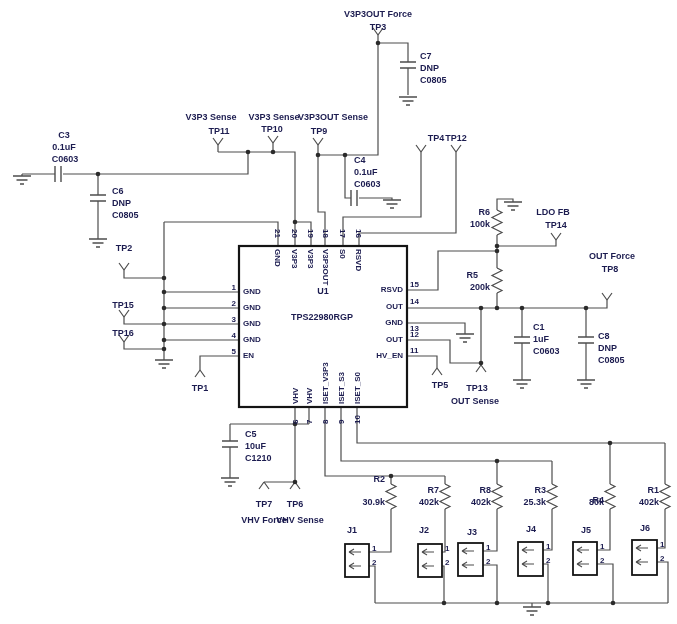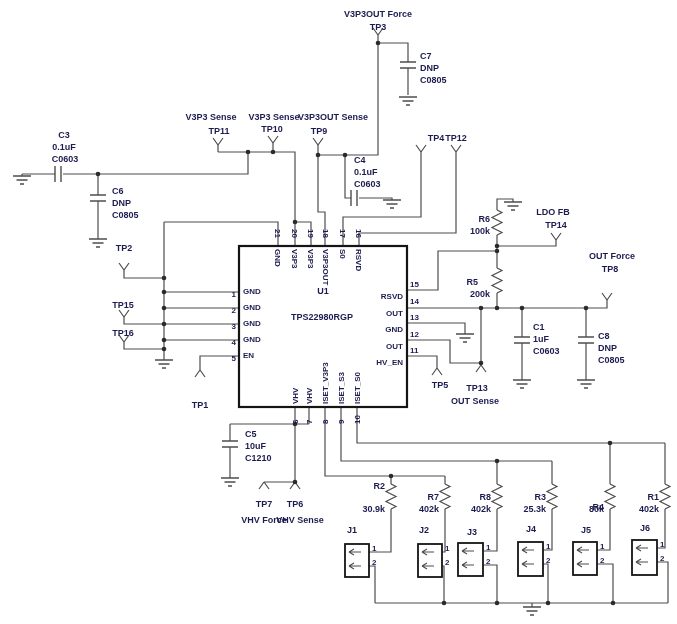--- a/index.html
+++ b/index.html
@@ -3,21 +3,21 @@
 <meta charset="utf-8">
 <style>
   html,body{margin:0;padding:0;background:#fff;}
   .schematic{position:relative;width:677px;height:624px;background:#ffffff;overflow:hidden;
              font-family:"Liberation Sans", sans-serif;}
   svg.layer{position:absolute;left:0;top:0;}
   .lbl{position:absolute;font:bold 9px "Liberation Sans",sans-serif;color:#1c1c50;
        white-space:nowrap;line-height:10px;}
   .sm{font-size:8px;line-height:9px;}
   .ctr{transform:translateX(-50%);}
-  .r{transform:translateX(-100%);margin-top:7px;}
+  .r{transform:translateX(-100%);}
   .rot90{transform:rotate(90deg);transform-origin:0 0;}
   .rotm90{transform:rotate(-90deg);transform-origin:0 0;}
 </style>
 </head>
 <body>
 
 <div class="schematic">
 
 <svg class="layer" width="677" height="624" viewBox="0 0 677 624">
   <defs>
@@ -200,21 +200,21 @@
 <div class="lbl ctr" style="left:319px;top:126px">TP9</div>
 <div class="lbl ctr" style="left:436px;top:133px">TP4</div>
 <div class="lbl ctr" style="left:456px;top:133px">TP12</div>
 <div class="lbl ctr" style="left:553px;top:207px">LDO FB</div>
 <div class="lbl ctr" style="left:556px;top:220px">TP14</div>
 <div class="lbl ctr" style="left:612px;top:251px">OUT Force</div>
 <div class="lbl ctr" style="left:610px;top:264px">TP8</div>
 <div class="lbl ctr" style="left:124px;top:243px">TP2</div>
 <div class="lbl ctr" style="left:123px;top:300px">TP15</div>
 <div class="lbl ctr" style="left:123px;top:328px">TP16</div>
-<div class="lbl ctr" style="left:200px;top:400px">TP1</div>
+<div class="lbl ctr" style="left:200px;top:383px">TP1</div>
 <div class="lbl ctr" style="left:440px;top:380px">TP5</div>
 <div class="lbl ctr" style="left:477px;top:383px">TP13</div>
 <div class="lbl ctr" style="left:475px;top:396px">OUT Sense</div>
 <div class="lbl ctr" style="left:264px;top:499px">TP7</div>
 <div class="lbl ctr" style="left:295px;top:499px">TP6</div>
 <div class="lbl ctr" style="left:264px;top:515px">VHV Force</div>
 <div class="lbl ctr" style="left:300px;top:515px">VHV Sense</div>
 
 <div class="lbl ctr" style="left:64px;top:130px">C3</div>
 <div class="lbl ctr" style="left:64px;top:142px">0.1uF</div>
@@ -283,21 +283,21 @@
 <div class="lbl sm r" style="left:236px;top:331px">4</div>
 <div class="lbl sm r" style="left:236px;top:347px">5</div>
 <div class="lbl sm" style="left:243px;top:287px">GND</div>
 <div class="lbl sm" style="left:243px;top:303px">GND</div>
 <div class="lbl sm" style="left:243px;top:319px">GND</div>
 <div class="lbl sm" style="left:243px;top:335px">GND</div>
 <div class="lbl sm" style="left:243px;top:351px">EN</div>
 
 <div class="lbl sm" style="left:410px;top:280px">15</div>
 <div class="lbl sm" style="left:410px;top:297px">14</div>
-<div class="lbl sm" style="left:410px;top:313px">13</div>
+<div class="lbl sm" style="left:410px;top:324px">13</div>
 <div class="lbl sm" style="left:410px;top:330px">12</div>
 <div class="lbl sm" style="left:410px;top:346px">11</div>
 <div class="lbl sm r" style="left:403px;top:285px">RSVD</div>
 <div class="lbl sm r" style="left:403px;top:302px">OUT</div>
 <div class="lbl sm r" style="left:403px;top:318px">GND</div>
 <div class="lbl sm r" style="left:403px;top:335px">OUT</div>
 <div class="lbl sm r" style="left:403px;top:351px">HV_EN</div>
 
 <div class="lbl sm rot90" style="left:282px;top:229px">21</div>
 <div class="lbl sm rot90" style="left:299px;top:229px">20</div>

